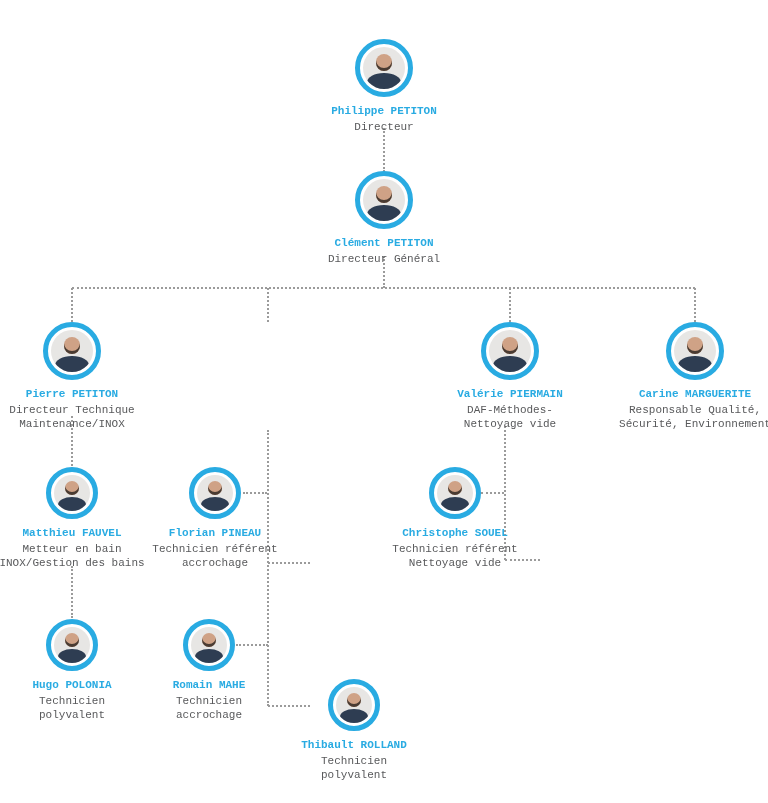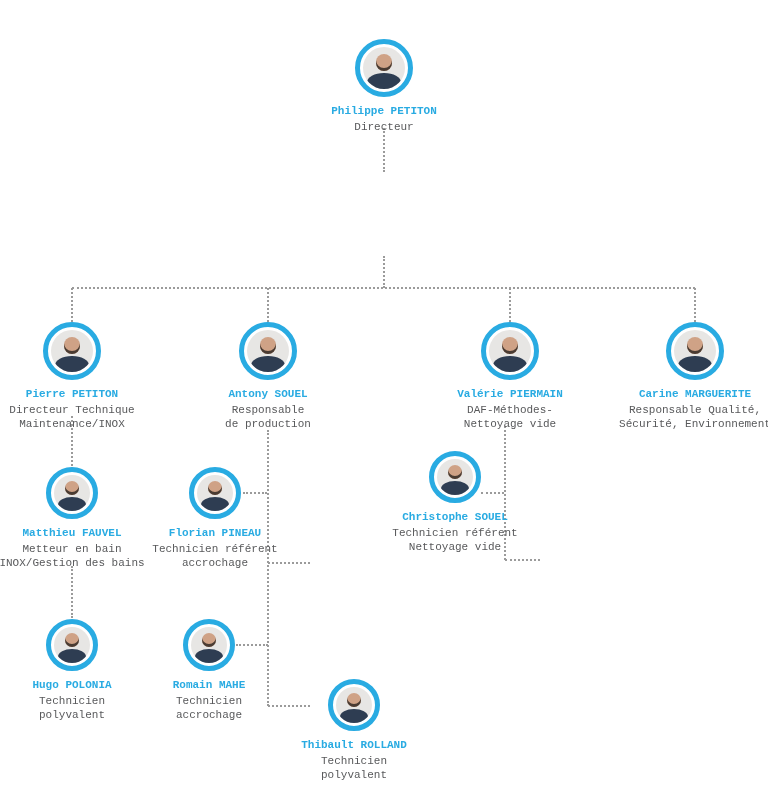--- a/index.html
+++ b/index.html
@@ -62,42 +62,42 @@
     <div class="avatar big">
         <div class="photo"></div>
       </div>
     <div class="name">Philippe PETITON</div>
     <div class="title">
       <div>Directeur</div>
       <div></div>
     </div>
   </div>
 
+  <div class="node" style="left:304px;top:171px;width:160px">
+    <div class="avatar big">
+        <div class="photo"></div>
+      </div>
+    <div class="name">Clément PETITON</div>
+    <div class="title">
+      <div>Directeur Général</div>
+      <div></div>
+    </div>
+  </div>
 
   <div class="node" style="left:-8px;top:322px;width:160px">
     <div class="avatar big">
         <div class="photo"></div>
       </div>
     <div class="name">Pierre PETITON</div>
     <div class="title">
       <div>Directeur Technique</div>
       <div>Maintenance/INOX</div>
     </div>
   </div>
 
-  <div class="node" style="left:188px;top:322px;width:160px">
-    <div class="avatar big">
-        <div class="photo"></div>
-      </div>
-    <div class="name">Antony SOUEL</div>
-    <div class="title">
-      <div>Responsable</div>
-      <div>de production</div>
-    </div>
-  </div>
 
   <div class="node" style="left:430px;top:322px;width:160px">
     <div class="avatar big">
         <div class="photo"></div>
       </div>
     <div class="name">Valérie PIERMAIN</div>
     <div class="title">
       <div>DAF-Méthodes-</div>
       <div>Nettoyage vide</div>
     </div>
@@ -129,21 +129,21 @@
     <div class="avatar small">
         <div class="photo"></div>
       </div>
     <div class="name">Florian PINEAU</div>
     <div class="title">
       <div>Technicien référent</div>
       <div>accrochage</div>
     </div>
   </div>
 
-  <div class="node" style="left:375px;top:451px;width:160px">
+  <div class="node" style="left:375px;top:467px;width:160px">
     <div class="avatar small">
         <div class="photo"></div>
       </div>
     <div class="name">Christophe SOUEL</div>
     <div class="title">
       <div>Technicien référent</div>
       <div>Nettoyage vide</div>
     </div>
   </div>
 

